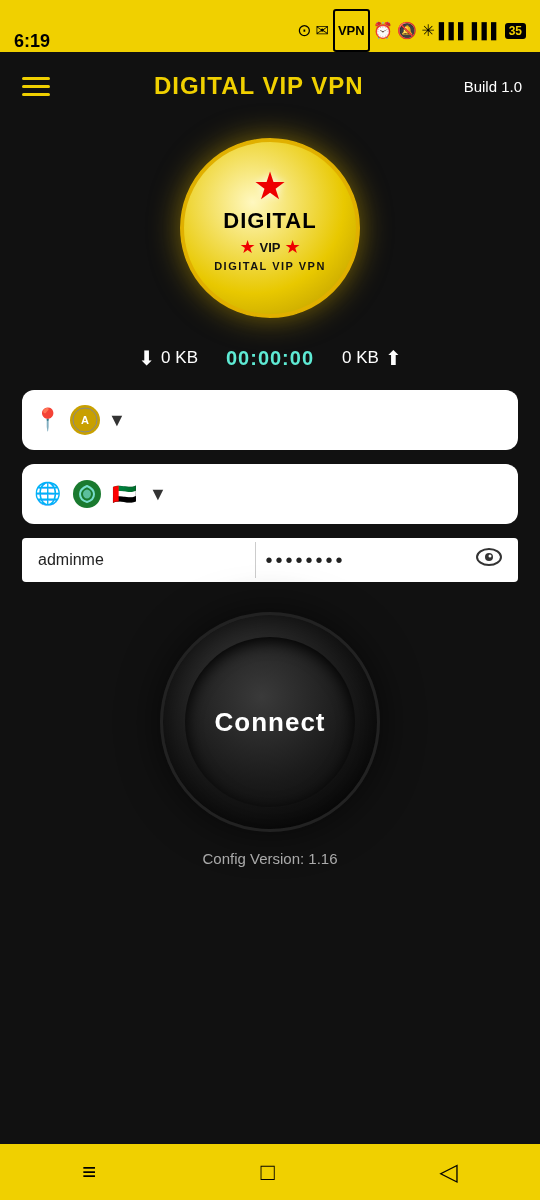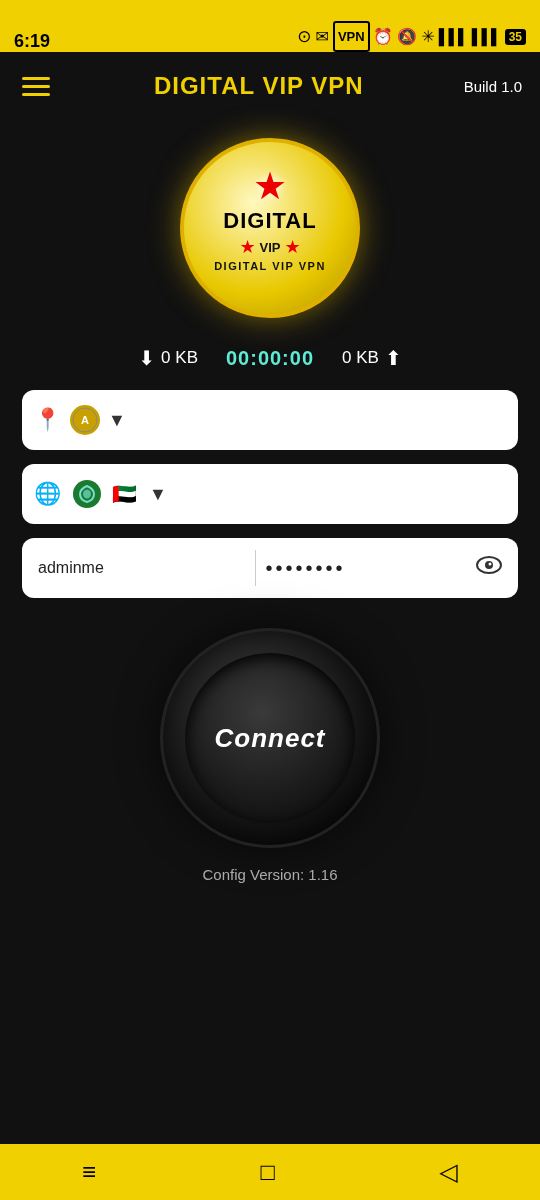--- a/index.html
+++ b/index.html
@@ -227,22 +227,22 @@
       font-size: 18px;
       color: #333;
       flex-shrink: 0;
     }
 
     
     .credentials-row {
       display: flex;
       align-items: center;
       background: #fff;
-      border-radius: 12px;
-      height: 60px;
+      border-radius: 4px;
+      height: 44px;
       padding: 12px 12px;
       gap: 0;
     }
     .cred-username {
       flex: 1;
       font-size: 16px;
       color: #222;
       font-weight: 400;
       padding-left: 4px;
     }
@@ -286,21 +286,20 @@
     .connect-inner {
       width: 170px;
       height: 170px;
       border-radius: 50%;
       background: radial-gradient(circle at 45% 35%, #3a3a3a, #1a1a1a 60%, #0a0a0a);
       display: flex;
       align-items: center;
       justify-content: center;
       cursor: pointer;
       box-shadow: inset 0 4px 16px #000;
-      font-style: italic;
     }
     .connect-label {
       font-size: 26px;
       font-weight: bold;
       color: #fff;
       letter-spacing: 1px;
     }
 
     
     .config-version {
@@ -329,21 +328,21 @@
     }
   </style>
 </head>
 <body>
 
 <div class="status-bar">
   <span class="status-time">6:19</span>
   <div class="status-icons">
     <span style="font-size:17px;">⊙</span>
     <span style="font-size:16px;">✉</span>
-    <span style="font-size:13px;font-weight:bold;border:2px solid #000;padding:6px 3px;border-radius:3px;">VPN</span>
+    <span style="font-size:13px;font-weight:bold;border:2px solid #000;padding:12px 3px;border-radius:3px;">VPN</span>
     <span style="font-size:16px;">⏰</span>
     <span style="font-size:16px;">🔕</span>
     <span style="font-size:16px;">✳</span>
     <span style="font-size:15px;letter-spacing:-1px;">▌▌▌</span>
     <span style="font-size:15px;letter-spacing:-1px;">▌▌▌</span>
     <span>
       <span class="battery-box">35</span>
     </span>
   </div>
 </div>

